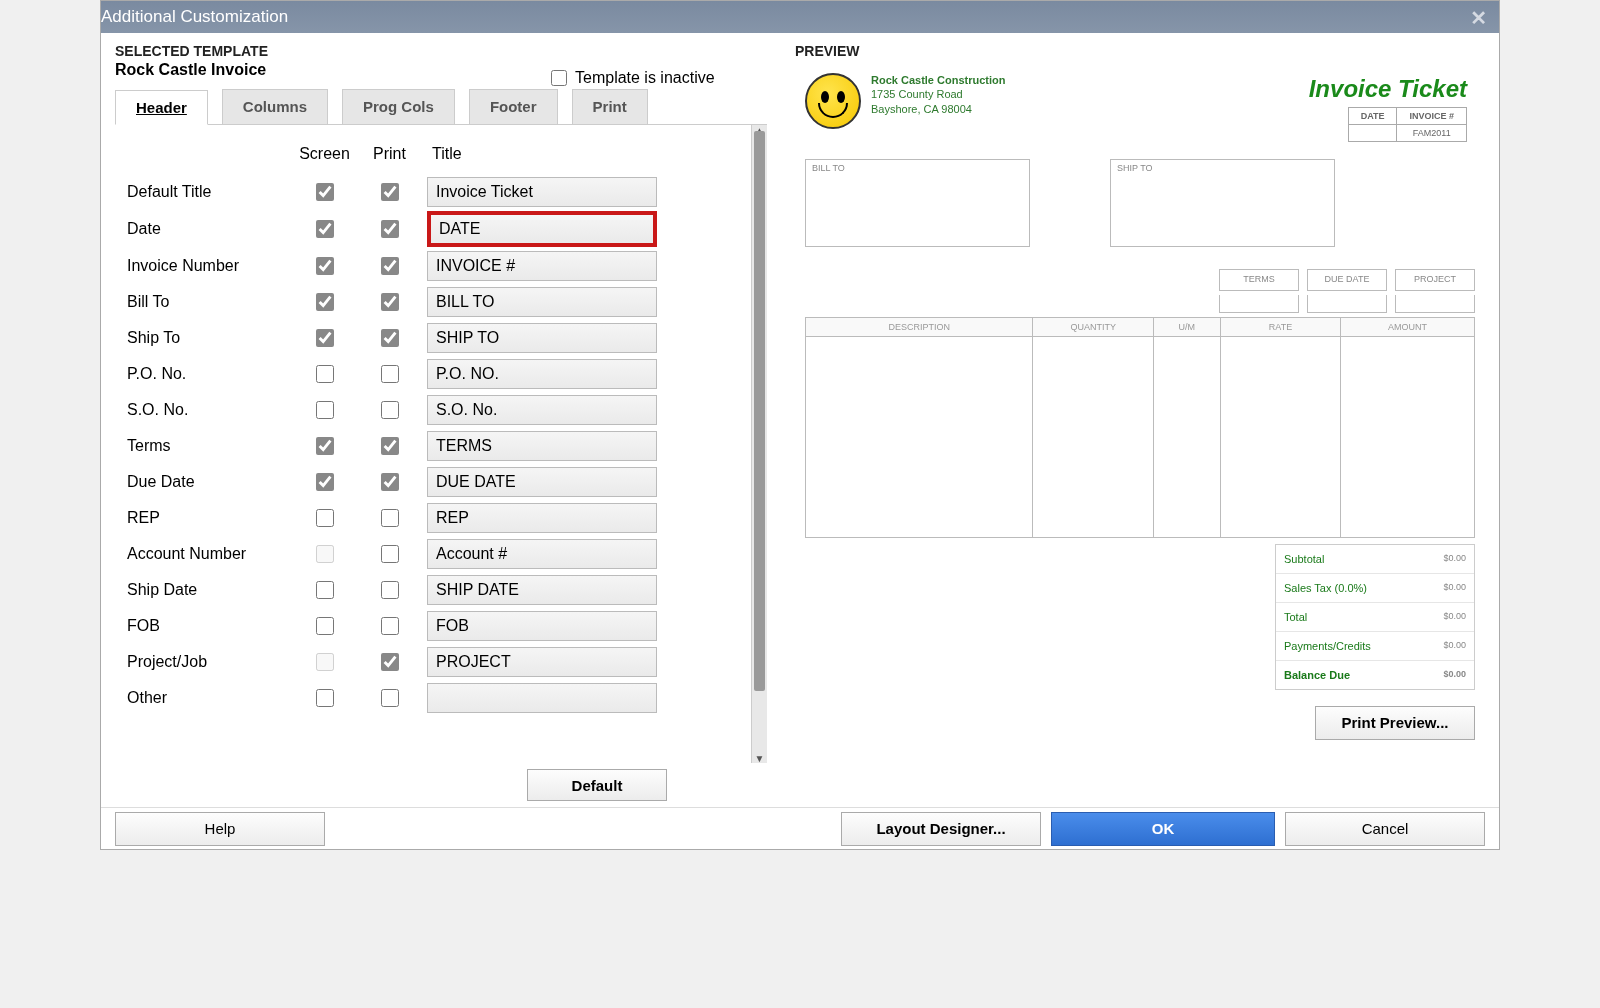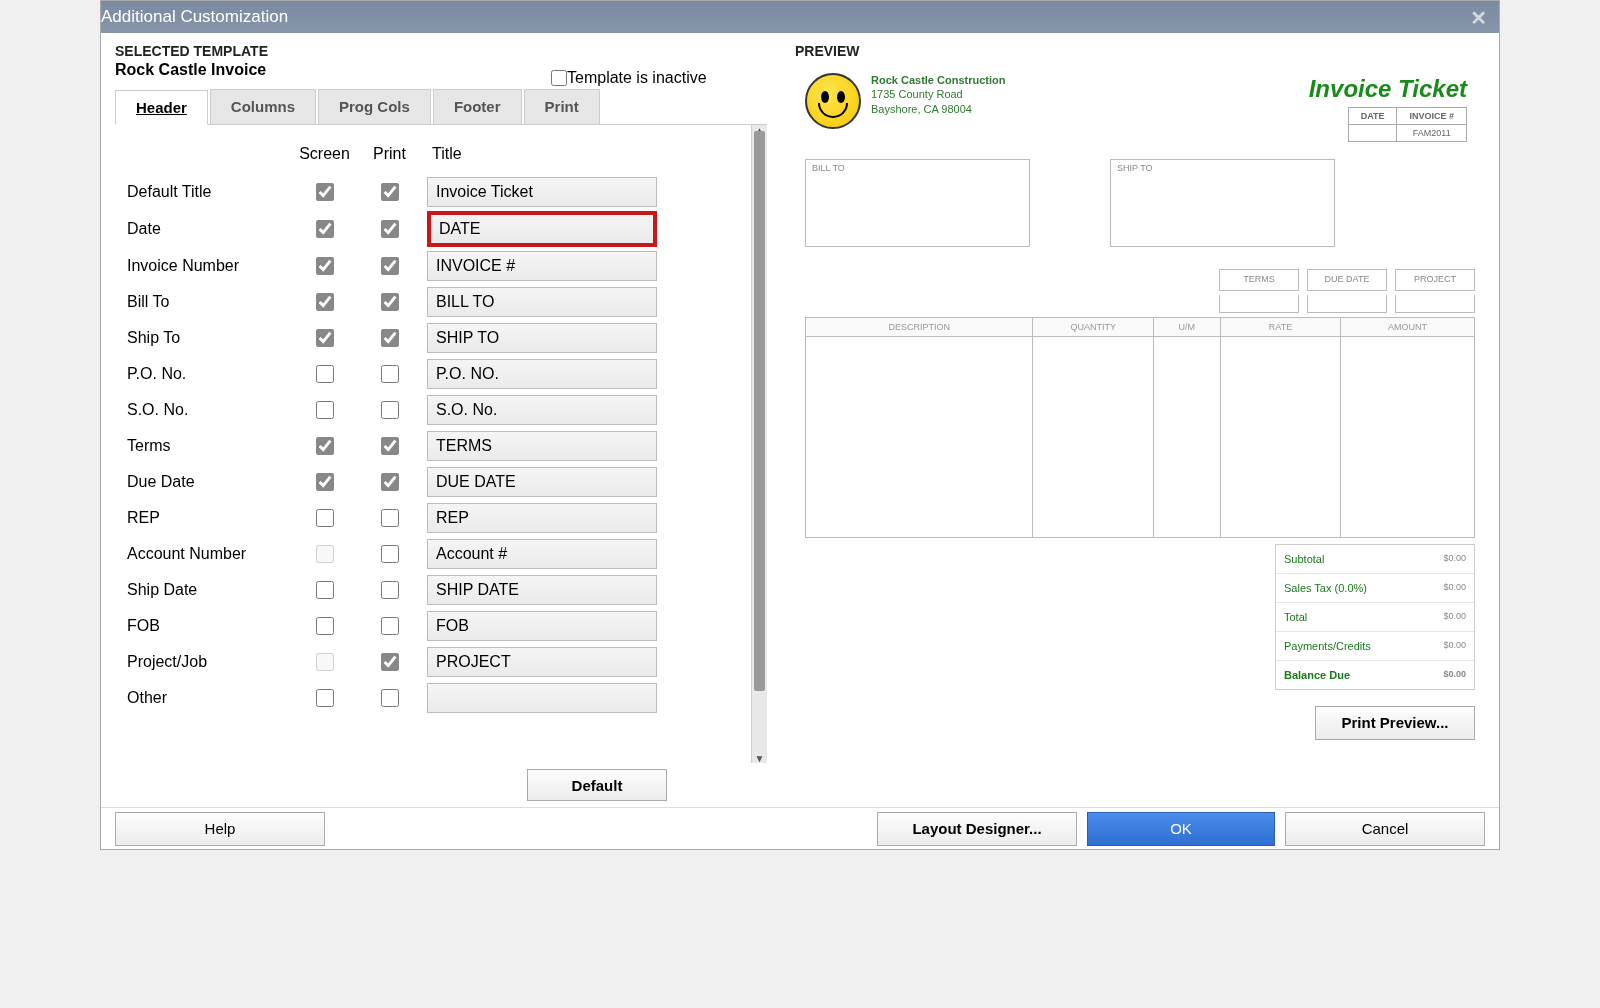--- a/index.html
+++ b/index.html
@@ -5,23 +5,23 @@
   * { box-sizing: border-box; margin: 0; padding: 0; }
   body { font-family: Arial, Helvetica, sans-serif; background: #f0f0f0; overflow: hidden; }
   .window { width: 1400px; height: 850px; margin: 0 auto; background: #fff; border: 1px solid #aaa; display: flex; flex-direction: column; position: relative; }
   .titlebar { height: 32px; background: linear-gradient(#7a8aa0, #8695a9); color: #fff; display: flex; align-items: center; justify-content: flex-start; font-size: 17px; position: relative; }
   .titlebar .close { position: absolute; right: 12px; top: 5px; font-size: 20px; color: #d5dae2; cursor: pointer; font-weight: bold; }
   .body { flex: 1; display: flex; flex-direction: row; padding: 0; }
   .left { width: 680px; padding: 10px 14px 0 14px; display: flex; flex-direction: column; position: relative; }
   .right { flex: 1; padding: 10px 14px 0 14px; display: flex; flex-direction: column; }
   .sel-label { font-size: 14px; font-weight: bold; color: #222; margin-bottom: 2px; }
   .sel-name { font-size: 16px; font-weight: bold; color: #000; margin-bottom: 10px; }
-  .inactive-row { position: absolute; left: 450px; top: 36px; display: flex; align-items: center; gap: 0; font-size: 16px; }
+  .inactive-row { position: absolute; left: 450px; top: 36px; display: flex; align-items: center; gap: 8px; font-size: 16px; }
   .inactive-row input[type=checkbox] { width: 16px; height: 16px; }
-  .tabs { display: flex; gap: 0; border-bottom: 1px solid #ccc; }
+  .tabs { display: flex; gap: 12px; border-bottom: 1px solid #ccc; }
   .tab { padding: 8px 20px; background: #e6e6e6; border: 1px solid #ccc; border-bottom: none; font-size: 15px; font-weight: bold; color: #555; cursor: pointer; margin-right: 2px; }
   .tab.active { background: #fff; color: #000; border-bottom: 1px solid #fff; position: relative; top: 1px; }
   .tab.active span { text-decoration: underline; }
   .fields-wrap { flex: 1; display: flex; position: relative; border-top: none; overflow: hidden; }
   .fields-scroll { flex: 1; overflow-y: auto; padding: 20px 30px 10px 12px; }
   .scrollbar-fake { width: 16px; background: #e8e8e8; border-left: 1px solid #ccc; position: relative; }
   .scrollbar-thumb { position: absolute; left: 2px; right: 2px; top: 6px; height: 560px; background: #9a9a9a; border-radius: 2px; }
   .scroll-arrow { position: absolute; left: 0; right: 0; height: 14px; display: flex; align-items: center; justify-content: center; color: #555; font-size: 10px; }
   .scroll-arrow.up { top: -2px; }
   .scroll-arrow.down { bottom: -2px; }
@@ -66,21 +66,21 @@
   .totals { margin-top: 6px; width: 200px; float: right; border: 1px solid #ccc; }
   .totals-row { display: flex; justify-content: space-between; padding: 8px 8px; font-size: 11px; color: #1a7a1a; border-bottom: 1px solid #e6e6e6; }
   .totals-row.last { font-weight: bold; border-bottom: none; }
   .totals-row .val { color: #888; font-size: 9px; }
   .print-prev-btn { float: right; width: 160px; height: 34px; margin-top: 16px; border: 1px solid #aaa; background: linear-gradient(#fdfdfd,#ececec); font-size: 15px; font-weight: bold; cursor: pointer; }
   .footer-bar { height: 42px; border-top: 1px solid #ddd; display: flex; align-items: center; padding: 0 14px; gap: 10px; }
   .footer-bar .btn { height: 34px; border: 1px solid #aaa; background: linear-gradient(#fdfdfd,#ececec); font-size: 15px; cursor: pointer; padding: 0 24px; }
   .footer-bar .btn.help { width: 210px; }
   .footer-bar .spacer { flex: 1; }
   .footer-bar .btn.layout { width: 200px; font-weight: bold; }
-  .footer-bar .btn.ok { width: 188px; background: linear-gradient(#4a8deb,#2e6fd1); color: #fff; border: 1px solid #2a5db0; font-weight: normal; }
+  .footer-bar .btn.ok { width: 224px; background: linear-gradient(#4a8deb,#2e6fd1); color: #fff; border: 1px solid #2a5db0; font-weight: bold; }
   .footer-bar .btn.cancel { width: 200px; }
 </style>
 </head>
 <body>
 
 <div class="window">
   <div class="titlebar">
     <span>Additional Customization</span>
     <span class="close">✕</span>
   </div>

